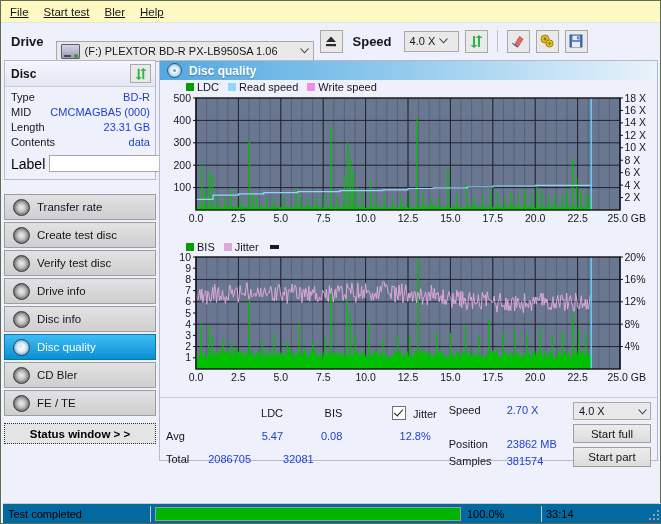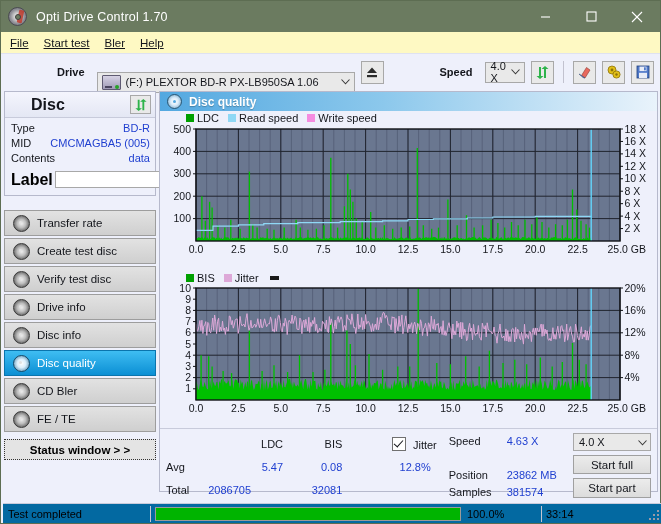--- a/index.html
+++ b/index.html
@@ -49,21 +49,21 @@
   }
   .menu-item{
     font-size:11.5px;color:#14161c;padding:2px 9px 2px 0;margin-right:6px;
   }
   .menu-item u{text-decoration:underline;}
   
   .toolbar{
     height:36px;background:#eef0fb;display:flex;align-items:center;
     padding:0 6px;box-sizing:border-box;gap:6px;
   }
-  .tb-label{font-weight:bold;font-size:11px;color:#14161c;padding:0 6px 0 4px;margin-left:46px;}
+  .tb-label{font-weight:bold;font-size:13px;color:#14161c;padding:0 6px 0 4px;}
   .drive-combo{
     flex:0 0 auto;width:258px;height:21px;background:#e9e9e9;
     border:1px solid #a8a8a8;display:flex;align-items:center;
     font-size:11px;color:#14161c;box-sizing:border-box;margin-top:20px;
   }
   .drive-icon{
     width:17px;height:13px;margin:0 5px 0 4px;flex:0 0 auto;position:relative;
     background:linear-gradient(#d6d2e4,#9f9ab6);border:1px solid #5e5a72;border-radius:1px;
   }
   .drive-icon:after{
@@ -92,27 +92,27 @@
   .sidebar{width:158px;flex:0 0 auto;padding:0 3px 0 3px;box-sizing:border-box;}
   
   .disc-panel{
     border:1px solid #b6b9cc;background:#eef0fb;box-sizing:border-box;margin-top:1px;
   }
   .disc-head{
     display:flex;align-items:center;justify-content:space-between;
     padding:3px 4px 3px 6px;border-bottom:1px solid #c8cbdb;
     background:linear-gradient(#f4f5fd,#e4e7f4);
   }
-  .disc-head b{font-size:16px;color:#14161c;margin-left:20px;}
+  .disc-head b{font-size:12px;color:#14161c;}
   .disc-rows{padding:3px 5px 5px 6px;}
   .drow{display:flex;justify-content:space-between;font-size:11px;line-height:15px;}
   .drow .k{color:#14161c;}
   .drow .v{color:#1f3fd0;}
   .label-row{display:flex;align-items:center;gap:4px;margin-top:3px;}
-  .label-row .k{width:40px;font-size:16px;font-weight:bold;}
+  .label-row .k{width:40px;font-size:14px;}
   .label-input{
     flex:1 1 auto;height:17px;background:#fff;border:1px solid #a8a8a8;box-sizing:border-box;
   }
   .cd-btn{
     width:21px;height:21px;border:1px solid #a8a8a8;background:#e9e9e9;
     display:flex;align-items:center;justify-content:center;box-sizing:border-box;
   }
   .cd-glyph{
     width:14px;height:14px;border-radius:50%;
     background:radial-gradient(circle,#fdf6b2 0%,#e8dd6a 45%,#b9ae3c 75%,#8d842b 100%);
@@ -224,42 +224,20 @@
   .sb-time{width:105px;text-align:right;padding-right:8px;}
   .sb-div{width:1px;height:16px;background:#c6c6d2;margin:0 4px;}
   .grip{position:absolute;right:2px;bottom:2px;width:11px;height:11px;}
   .grip i{position:absolute;width:2px;height:2px;background:#9a9aa6;}
 </style>
 </head>
 <body>
 
 <div class="app">
 
-  <div class="titlebar">
-    <div class="title-icon"></div>
-    <div class="title-text">Opti Drive Control 1.70</div>
-    <div class="win-btns">
-      <div class="win-btn">
-        <svg width="11" height="11" viewBox="0 0 11 11">
-            <line x1="1" y1="6" x2="10" y2="6" stroke="#fff" stroke-width="1.1"></line>
-          </svg>
-      </div>
-      <div class="win-btn">
-        <svg width="11" height="11" viewBox="0 0 11 11">
-            <rect x="1" y="1" width="9" height="9" fill="none" stroke="#fff" stroke-width="1.1"></rect>
-          </svg>
-      </div>
-      <div class="win-btn">
-        <svg width="12" height="12" viewBox="0 0 12 12">
-            <line x1="1" y1="1" x2="11" y2="11" stroke="#fff" stroke-width="1.1"></line>
-            <line x1="11" y1="1" x2="1" y2="11" stroke="#fff" stroke-width="1.1"></line>
-          </svg>
-      </div>
-    </div>
-  </div>
 
   <div class="menubar">
     <div class="menu-item"><u>File</u></div>
     <div class="menu-item"><u>Start test</u></div>
     <div class="menu-item"><u>Bler</u></div>
     <div class="menu-item"><u>Help</u></div>
   </div>
 
   <div class="toolbar">
     <div class="tb-label">Drive</div>
@@ -332,21 +310,25 @@
             </svg>
           </div>
         </div>
         <div class="disc-rows">
           <div class="drow">
             <span class="k">Type</span>
             <span class="v">BD-R</span>
           </div>
           <div class="drow">
             <span class="k">MID</span>
-            <span class="v">CMCMAGBA5 (005)</span>
+            <span class="v">CMCMAGBA5 (000)</span>
+          </div>
+          <div class="drow">
+            <span class="k">Length</span>
+            <span class="v">23.31 GB</span>
           </div>
           <div class="drow">
             <span class="k">Contents</span>
             <span class="v">data</span>
           </div>
           <div class="label-row">
             <span class="k">Label</span>
             <input class="label-input" type="text" value="" placeholder="" style="">
             <div class="cd-btn">
               <div class="cd-glyph"></div>
@@ -748,31 +730,31 @@
           </tr>
           <tr>
             <td>Avg</td>
             <td class="s-v" style="text-align:right">5.47</td>
             <td class="s-v" style="text-align:right">0.08</td>
             <td class="s-v" style="text-align:right;padding-right:10px">12.8%</td>
           </tr>
           <tr>
             <td>Total</td>
             <td class="s-v" style="">2086705</td>
-            <td class="s-v" style="text-align:right">32081</td>
+            <td class="s-v" style="text-align:left">32081</td>
             <td></td>
           </tr>
         </tbody>
           </table>
 
         <table class="sttab" style="margin-left:8px">
           <tbody>
               <tr>
             <td style="width:60px">Speed</td>
-            <td class="s-v" style="width:66px;text-align:left">4.63 X</td>
+            <td class="s-v" style="width:66px;text-align:left">2.70 X</td>
           </tr>
           <tr>
                 <td></td>
                 <td></td>
               </tr>
           <tr>
             <td>Position</td>
             <td class="s-v">23862 MB</td>
           </tr>
           <tr>

